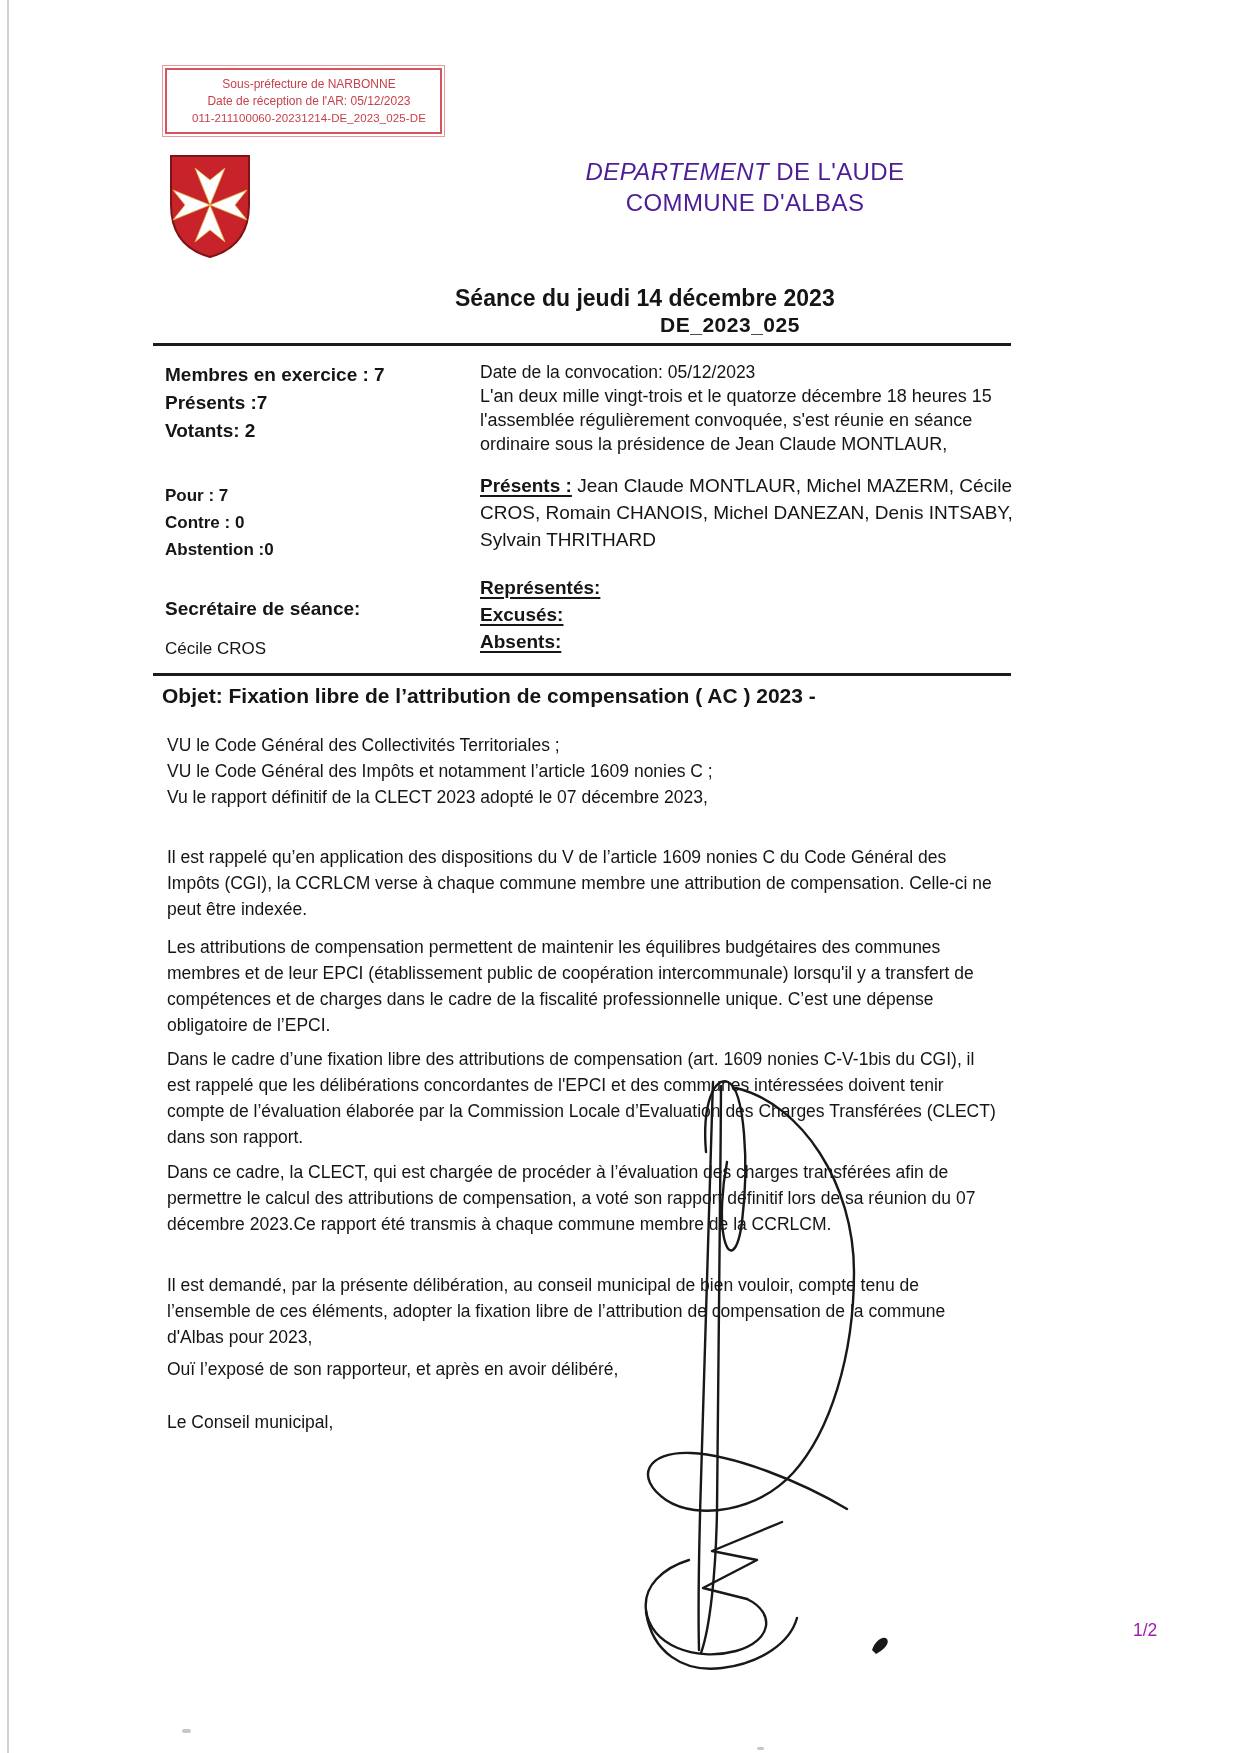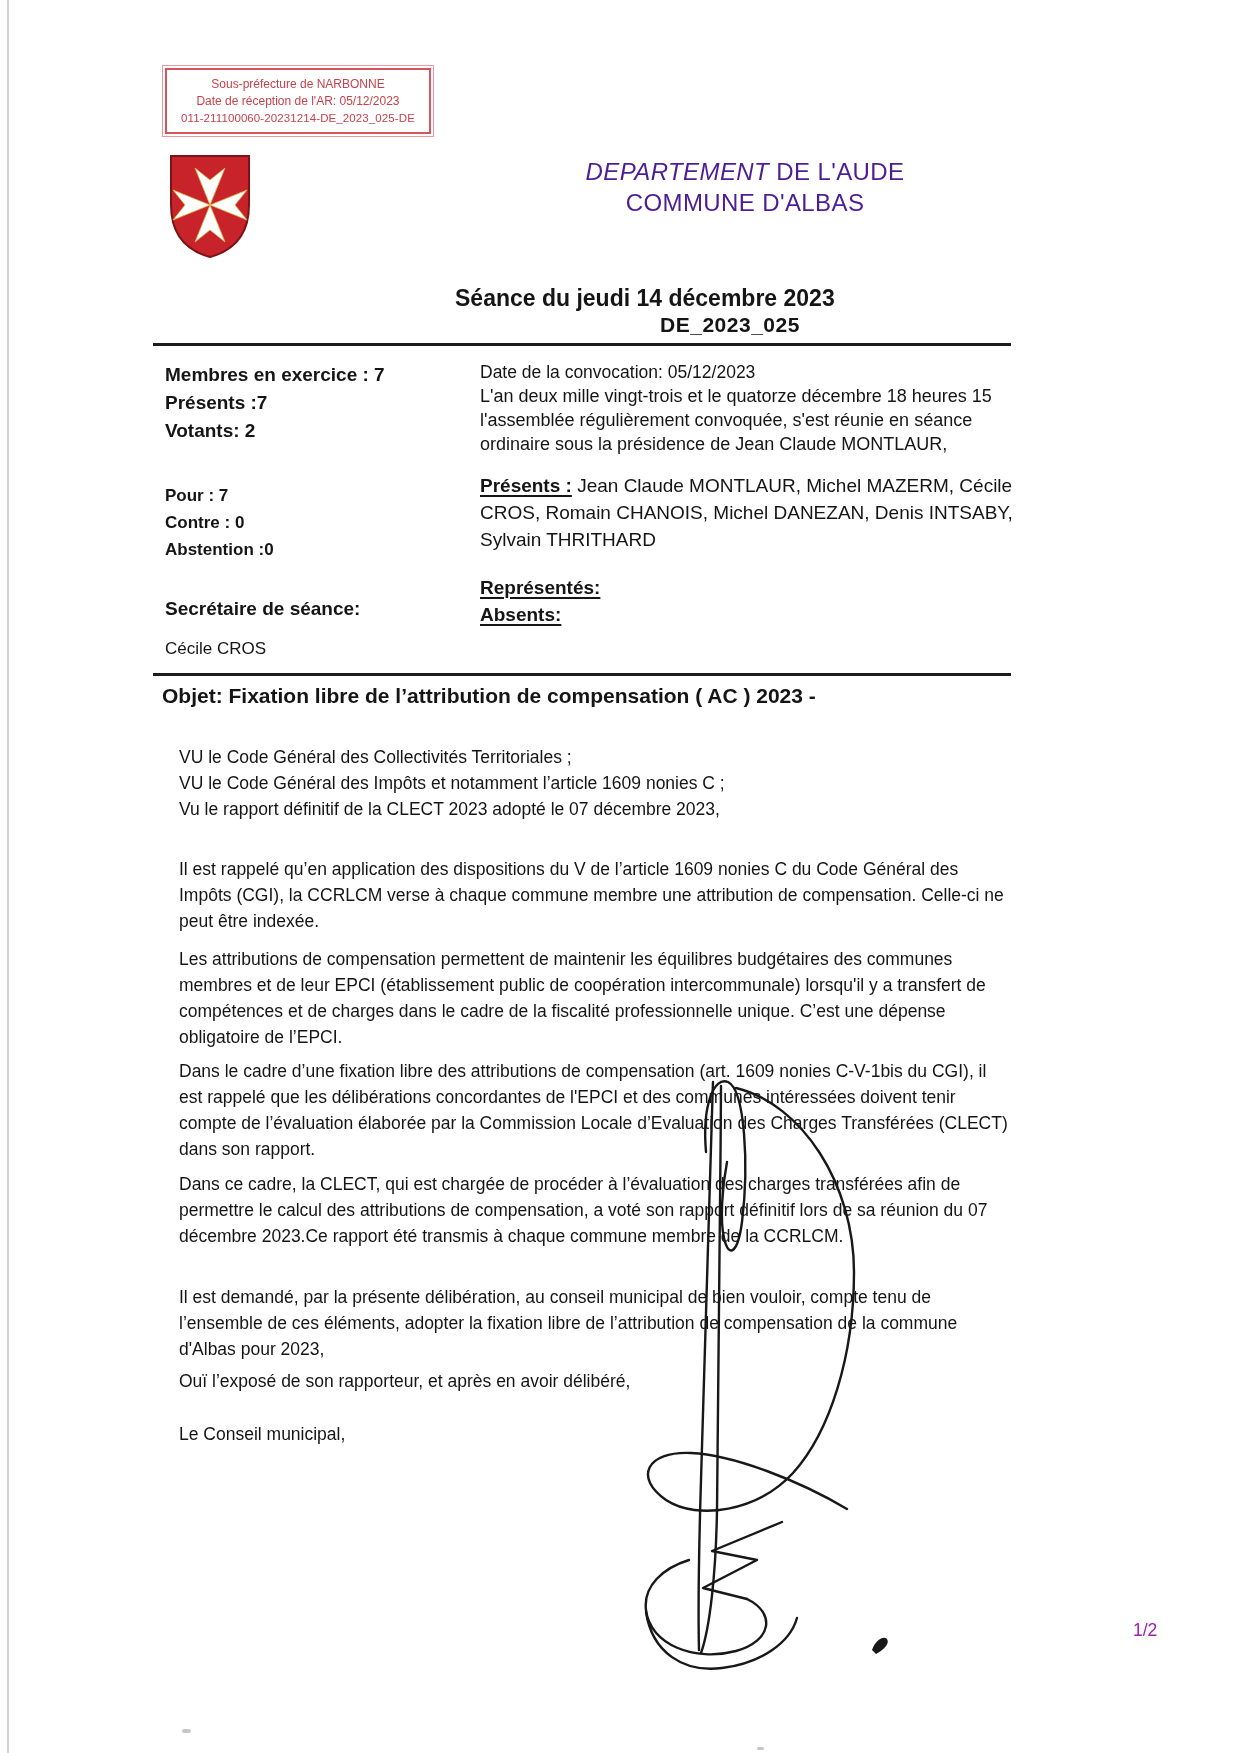--- a/index.html
+++ b/index.html
@@ -18,21 +18,21 @@
   .scan-edge{position:absolute;left:7px;top:0;width:2px;height:100%;background:#c2c2c2;opacity:.75;}
   .smudge{position:absolute;background:#b9b9b9;border-radius:2px;opacity:.8;}
 
   
   .stamp{
     position:absolute;left:165px;top:68px;width:258px;
     border:2px solid #d5555c;
     box-shadow:0 0 0 2px #fff, 0 0 0 3px #e9999f;
     color:#c8414a;
     text-align:center;
-    padding:6px 2px 5px 2px;
+    padding:6px 2px 5px 13px;
     line-height:17px;
     font-size:12px;
   }
   .stamp .l3{font-size:11.5px;letter-spacing:.1px;}
 
   
   .arms{position:absolute;left:168px;top:152px;width:84px;height:106px;}
 
   
   .hdr{position:absolute;left:470px;top:156px;width:550px;text-align:center;font-size:24px;letter-spacing:.4px;line-height:31px;color:#4c1d95;}
@@ -58,21 +58,21 @@
   .rightcol .intro{font-size:18px;line-height:24px;}
   .rightcol .presents{margin-top:16px;font-size:19px;line-height:27px;}
   .rightcol .presents .lbl{font-weight:bold;text-decoration:underline;text-decoration-thickness:2px;text-underline-offset:3px;}
   .rightcol .roll{margin-top:21px;font-size:19px;line-height:27px;font-weight:bold;}
   .rightcol .roll div{text-decoration:underline;text-decoration-thickness:2px;text-underline-offset:3px;}
 
   
   .objet{position:absolute;left:162px;top:682px;width:870px;font-size:21px;font-weight:bold;line-height:27px;}
 
   
-  .para{position:absolute;left:163px;width:832px;font-size:17.5px;line-height:26px;margin:16px;}
+  .para{position:absolute;left:163px;width:832px;font-size:17.5px;line-height:26px;margin:4px;}
   .vu p{margin:0;}
   .pv{top:728px;}
   .p1{top:840px;}
   .p2{top:930px;}
   .p3{top:1042px;}
   .p4{top:1155px;}
   .p5{top:1268px;}
   .p6{top:1352px;}
   .p7{top:1405px;}
 
@@ -126,20 +126,21 @@
   </div>
 
   <div class="rightcol">
     <div class="convoc">Date de la convocation: 05/12/2023</div>
     <div class="intro">L'an deux mille vingt-trois et le quatorze décembre 18 heures 15 l'assemblée régulièrement convoquée, s'est réunie en séance ordinaire sous la présidence de Jean Claude MONTLAUR,</div>
     <div class="presents">
       <span class="lbl">Présents :</span><span> Jean Claude MONTLAUR, Michel MAZERM, Cécile CROS, Romain CHANOIS, Michel DANEZAN, Denis INTSABY, Sylvain THRITHARD</span>
     </div>
     <div class="roll">
       <div>Représentés:</div>
+      <div>Excusés:</div>
       <div>Absents:</div>
     </div>
   </div>
 
   <div class="rule r2"></div>
 
   <div class="objet">Objet: Fixation libre de l’attribution de compensation ( AC ) 2023  -</div>
 
   <div class="para pv vu">
     <p>VU le Code Général des Collectivités Territoriales ;</p>

